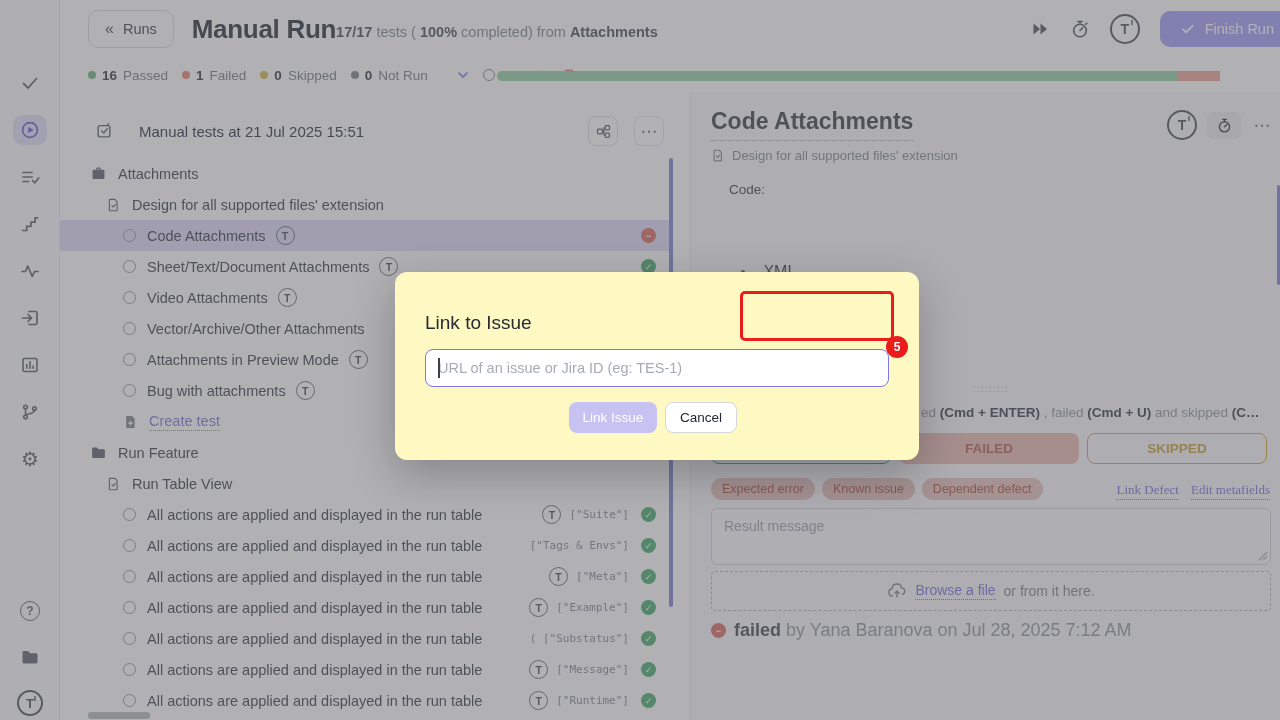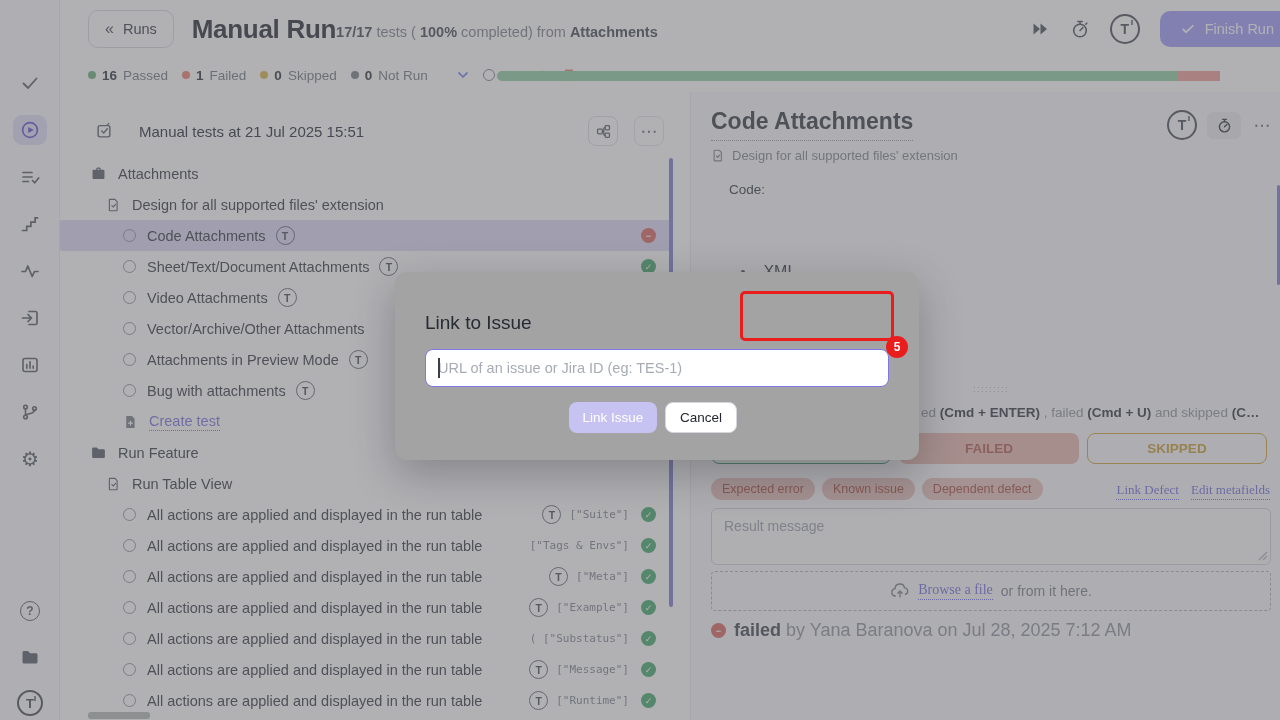--- a/index.html
+++ b/index.html
@@ -89,29 +89,29 @@
   .b-skip { left:396px; background:transparent; border:1.6px solid #d3ad4e; color:#cfa94a; }
   .d-tags { position:absolute; left:20px; top:386px; display:flex; gap:7px; }
   .pill { padding:4px 11px; border-radius:13px; background:#eac7c1; color:#b06055; font-size:12.5px; cursor:pointer; }
   .meta-links { position:absolute; right:10px; top:390px; font-size:13px; color:#827ee0; display:flex; gap:12px; }
   .dlink { border-bottom:1px dotted #827ee0; padding-bottom:1px; cursor:pointer;font-family:Liberation Serif, serif; }
   .result-wrap { position:absolute; left:20px; top:416px; width:560px; height:57px; }
   .result-wrap textarea { width:560px; height:57px; border:1px solid #d6d7db; border-radius:6px; background:#fbfbfc; resize:none; padding:9px 12px; font-family:"Liberation Sans", sans-serif; font-size:14px; color:#4a4f58; outline:none; }
   .result-wrap textarea::placeholder { color:#a6aab2; }
   .grip { position:absolute; right:3px; bottom:4px; pointer-events:none; }
   .dropzone { position:absolute; left:20px; top:479px; width:560px; height:40px; border:1.5px dashed #b9bcc3; border-radius:4px; display:flex; align-items:center; justify-content:center; gap:8px; font-size:14px; color:#8a8f98; cursor:pointer; }
-  .browse { color:#827ee0; border-bottom:1px dotted #827ee0; padding-bottom:1px; cursor:pointer;font-family:Liberation Serif, serif; }
+  .browse { color:#827ee0; border-bottom:1px dotted #827ee0; padding-bottom:1px; cursor:pointer; }
   .d-history { position:absolute; left:20px; top:528px; display:flex; align-items:center; gap:8px; font-size:18px; color:#9ba0a9;text-align:right; }
   .d-history b { color:#565b64; }
   .d-history .st { margin:0; }
   .d-scroll { position:absolute; left:586px; top:93px; width:3px; height:100px; background:#8f8cd8; border-radius:2px; }
 
   
   .backdrop { position:absolute; inset:0; background:rgba(82,82,88,0.45); z-index:40; }
-  .modal { position:absolute; left:395px; top:272px; width:524px; height:188px; background:#a3a3a3; border-radius:12px; box-shadow:0 14px 44px rgba(20,20,30,.28); z-index:50; }
+  .modal { position:absolute; left:395px; top:272px; width:524px; height:188px; background:#fef9c3; border-radius:12px; box-shadow:0 14px 44px rgba(20,20,30,.28); z-index:50; }
   .m-title { position:absolute; left:30px; top:40px; font-size:19px; color:#272b33; font-weight:500; }
   .m-create { position:absolute; left:358px; top:31px; width:128px; height:30px; background:#fff; border:1px solid #d6d7dc; border-radius:8px; font-size:13px; font-weight:500; color:#1f242e; font-family:"Liberation Sans", sans-serif; cursor:pointer; }
   .m-input { position:absolute; left:30px; top:77px; width:464px; height:38px; border:1.6px solid #7d79e0; border-radius:8px; padding:0 12px; font-size:14.5px; color:#333; font-family:"Liberation Sans", sans-serif; outline:none; }
   .m-input::placeholder { color:#a7abb5; }
   .m-caret { position:absolute; left:43px; top:86px; width:1.5px; height:20px; background:#3b3f4a; }
   .m-link { position:absolute; left:174px; top:130px; width:88px; height:31px; background:#c6c3f2; border:none; border-radius:8px; color:#fff; font-size:13.5px; font-weight:500; font-family:"Liberation Sans", sans-serif; cursor:pointer; }
   .m-cancel { position:absolute; left:270px; top:130px; width:72px; height:31px; background:#fff; border:1px solid #d6d7dc; border-radius:8px; color:#23272f; font-size:13.5px; font-weight:500; font-family:"Liberation Sans", sans-serif; cursor:pointer; }
   .ann-rect { position:absolute; left:740px; top:291px; width:154px; height:50px; border:3.5px solid #ea1d1d; border-radius:5px; z-index:60; pointer-events:none; }
   .ann-badge { position:absolute; left:886px; top:336px; width:22px; height:22px; border-radius:50%; background:#ea1d1d; color:#fff; font-size:12px; font-weight:700; display:flex; align-items:center; justify-content:center; z-index:61; }
 </style>

